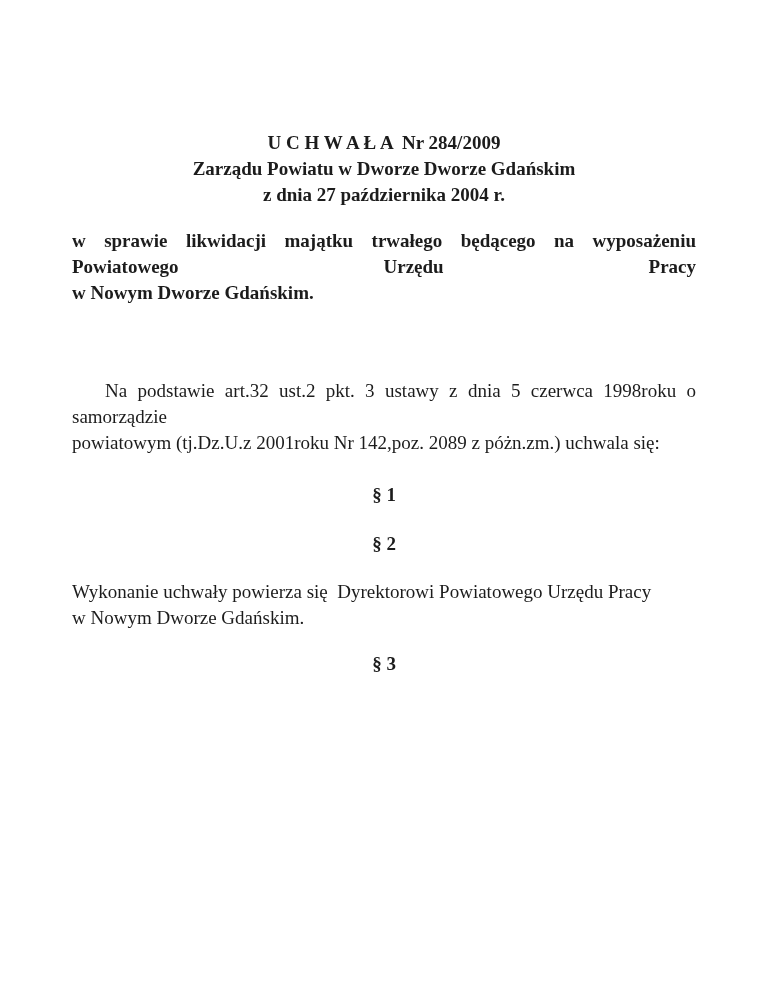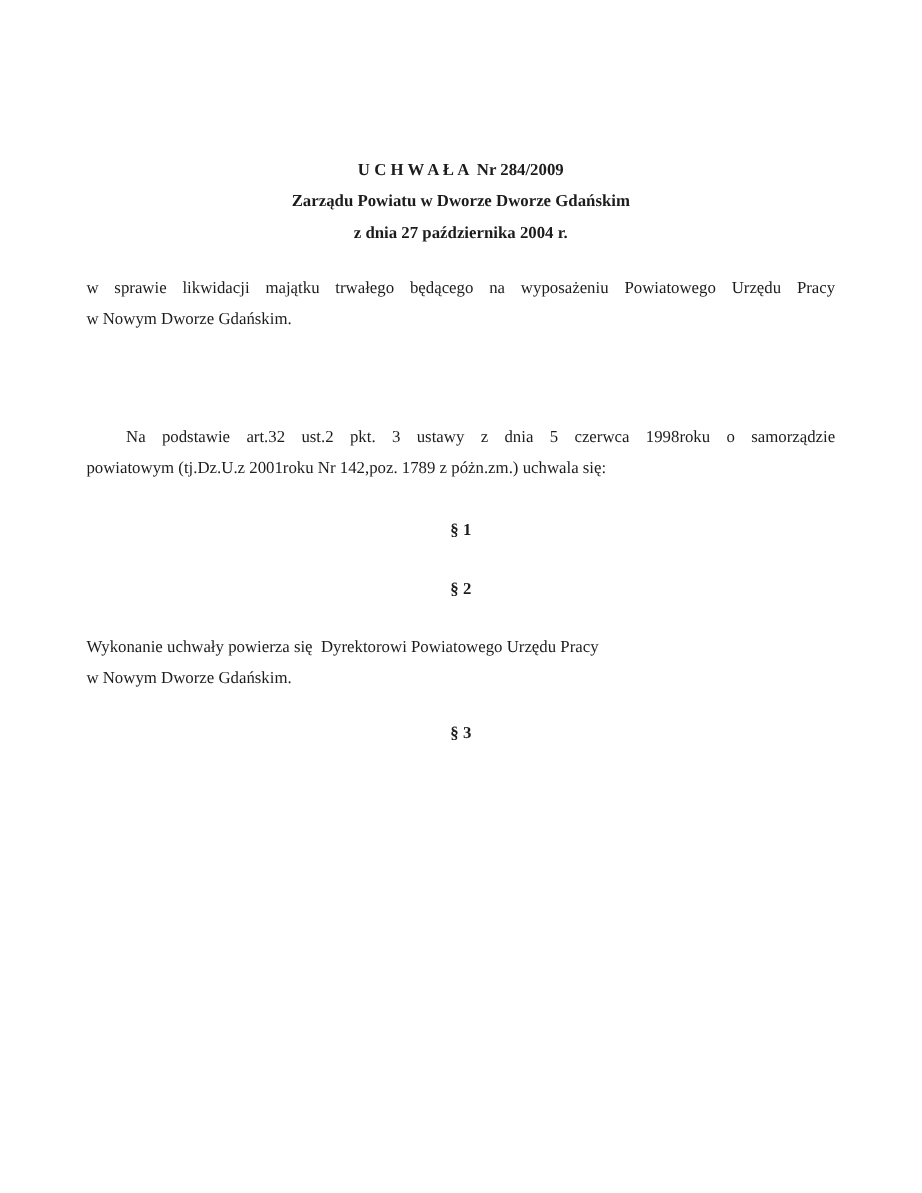--- a/index.html
+++ b/index.html
@@ -9,37 +9,37 @@
   }
   .page {
     position: relative;
     width: 768px;
     height: 994px;
     margin: 0 auto;
     background: #ffffff;
     overflow: hidden;
     font-family: "Liberation Serif", "DejaVu Serif", serif;
     color: #1c1c1c;
-    font-size: 14px;
+    font-size: 19px;
     line-height: 26px;
   }
   .content {
     padding: 0 72px;
   }
   .doc-title {
     margin-top: 130px;
     text-align: center;
     font-weight: bold;
   }
   .doc-title .t-line {
     white-space: pre-wrap;
   }
   .subject {
     margin-top: 20px;
-    font-weight: normal;
+    font-weight: bold;
   }
   .subject .s-line1 {
     text-align: justify;
     text-align-last: justify;
   }
   .legal-basis {
     margin-top: 72px;
   }
   .legal-basis .lb-line1 {
     text-align: justify;
@@ -72,21 +72,21 @@
       <div class="t-line">z dnia 27 października 2004 r.</div>
     </div>
 
     <div class="subject">
       <div class="s-line1">w sprawie likwidacji majątku trwałego będącego na wyposażeniu Powiatowego Urzędu Pracy</div>
       <div class="s-line2">w Nowym Dworze Gdańskim.</div>
     </div>
 
     <div class="legal-basis">
       <div class="lb-line1">Na podstawie art.32 ust.2 pkt. 3 ustawy z dnia 5 czerwca 1998roku o samorządzie</div>
-      <div class="lb-line2">powiatowym (tj.Dz.U.z 2001roku Nr 142,poz. 1789 z póżn.zm.) uchwala się:</div>
+      <div class="lb-line2">powiatowym (tj.Dz.U.z 2001roku Nr 142,poz. 2089 z póżn.zm.) uchwala się:</div>
     </div>
 
     <div class="section-symbol sec1-symbol">§ 1</div>
 
     <div class="section-symbol sec2-symbol">§ 2</div>
     <div class="sec2-text">
       <div class="body-line">Wykonanie uchwały powierza się  Dyrektorowi Powiatowego Urzędu Pracy</div>
       <div class="body-line">w Nowym Dworze Gdańskim.</div>
     </div>
 

